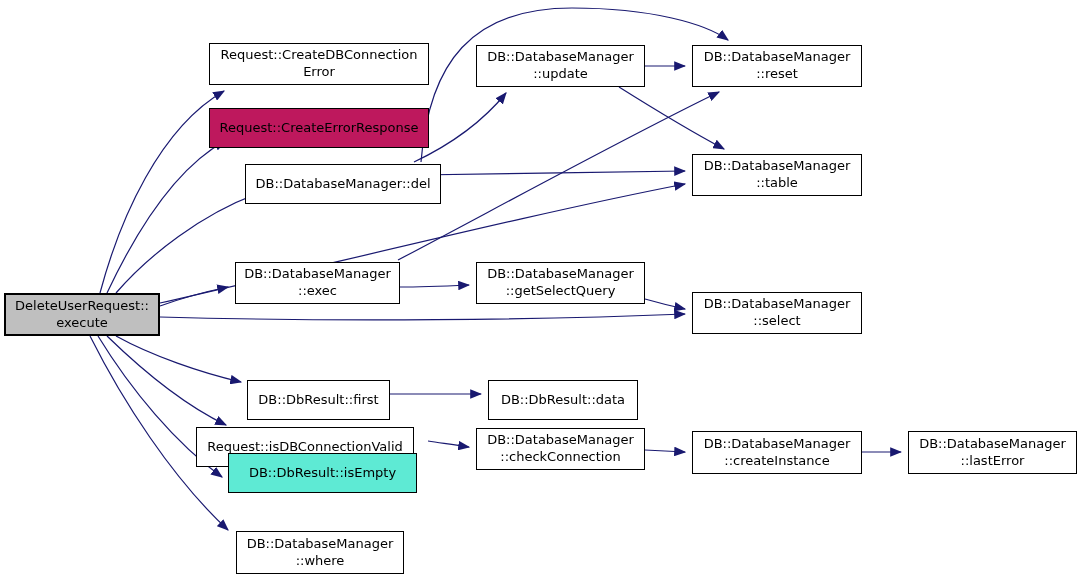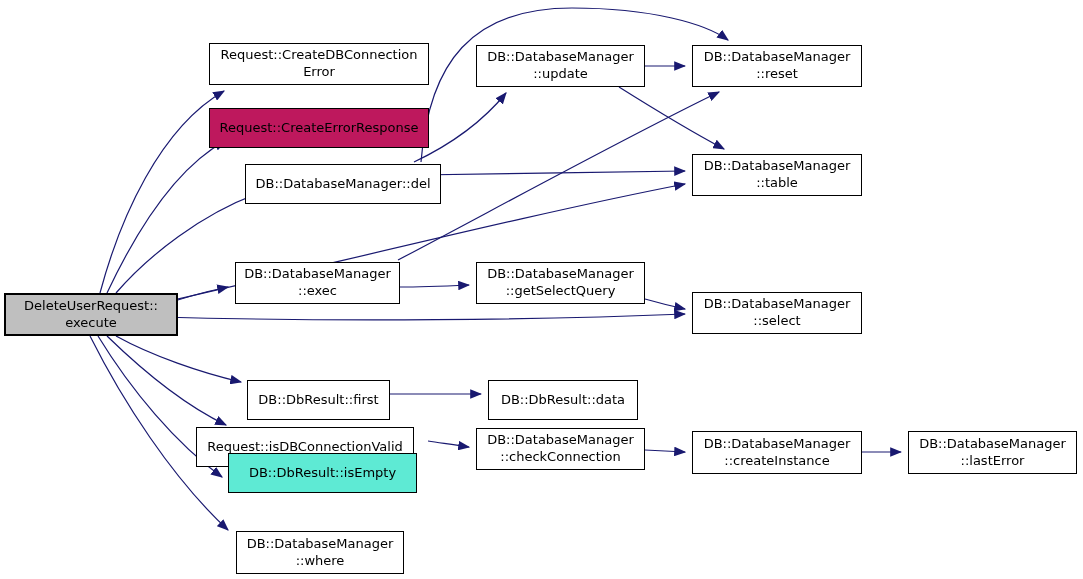--- a/index.html
+++ b/index.html
@@ -72,21 +72,21 @@
         <path d="M398,260 C482,216 624,138 719,92" stroke="#191970" stroke-width="1.2" marker-end="url(#arrow)"></path>
         <path d="M400,287 C422,287 446,286 469,285" stroke="#191970" stroke-width="1.2" marker-end="url(#arrow)"></path>
         <path d="M645,299 C659,303 671,306 685,309" stroke="#191970" stroke-width="1.2" marker-end="url(#arrow)"></path>
         <path d="M390,394 L481,394" stroke="#191970" stroke-width="1.2" marker-end="url(#arrow)"></path>
         <path d="M428,441 C442,443 454,445 469,447" stroke="#191970" stroke-width="1.2" marker-end="url(#arrow)"></path>
         <path d="M645,450 L685,452" stroke="#191970" stroke-width="1.2" marker-end="url(#arrow)"></path>
         <path d="M862,452 L901,452" stroke="#191970" stroke-width="1.2" marker-end="url(#arrow)"></path>
       </g>
   </svg>
   <div id="node-layer">
-      <div class="node root" style="left: 4px; top: 293px; width: 174px; height: 43px; background: rgb(191, 191, 191);">DeleteUserRequest::
+      <div class="node root" style="left: 4px; top: 293px; width: 156px; height: 43px; background: rgb(191, 191, 191);">DeleteUserRequest::
 execute</div>
       <div class="node" style="left: 209px; top: 43px; width: 220px; height: 42px; background: rgb(255, 255, 255);">Request::CreateDBConnection
 Error</div>
       <div class="node" style="left: 209px; top: 108px; width: 220px; height: 24px; background: #be185d;">Request::CreateErrorResponse</div>
       <div class="node" style="left: 221px; top: 164px; width: 196px; height: 28px; background: rgb(255, 255, 255); margin-left: 24px;">DB::DatabaseManager::del</div>
       <div class="node" style="left: 476px; top: 45px; width: 169px; height: 42px; background: rgb(255, 255, 255);">DB::DatabaseManager
 ::update</div>
       <div class="node" style="left: 692px; top: 45px; width: 170px; height: 42px; background: rgb(255, 255, 255);">DB::DatabaseManager
 ::reset</div>
       <div class="node" style="left: 692px; top: 154px; width: 170px; height: 42px; background: rgb(255, 255, 255);">DB::DatabaseManager

